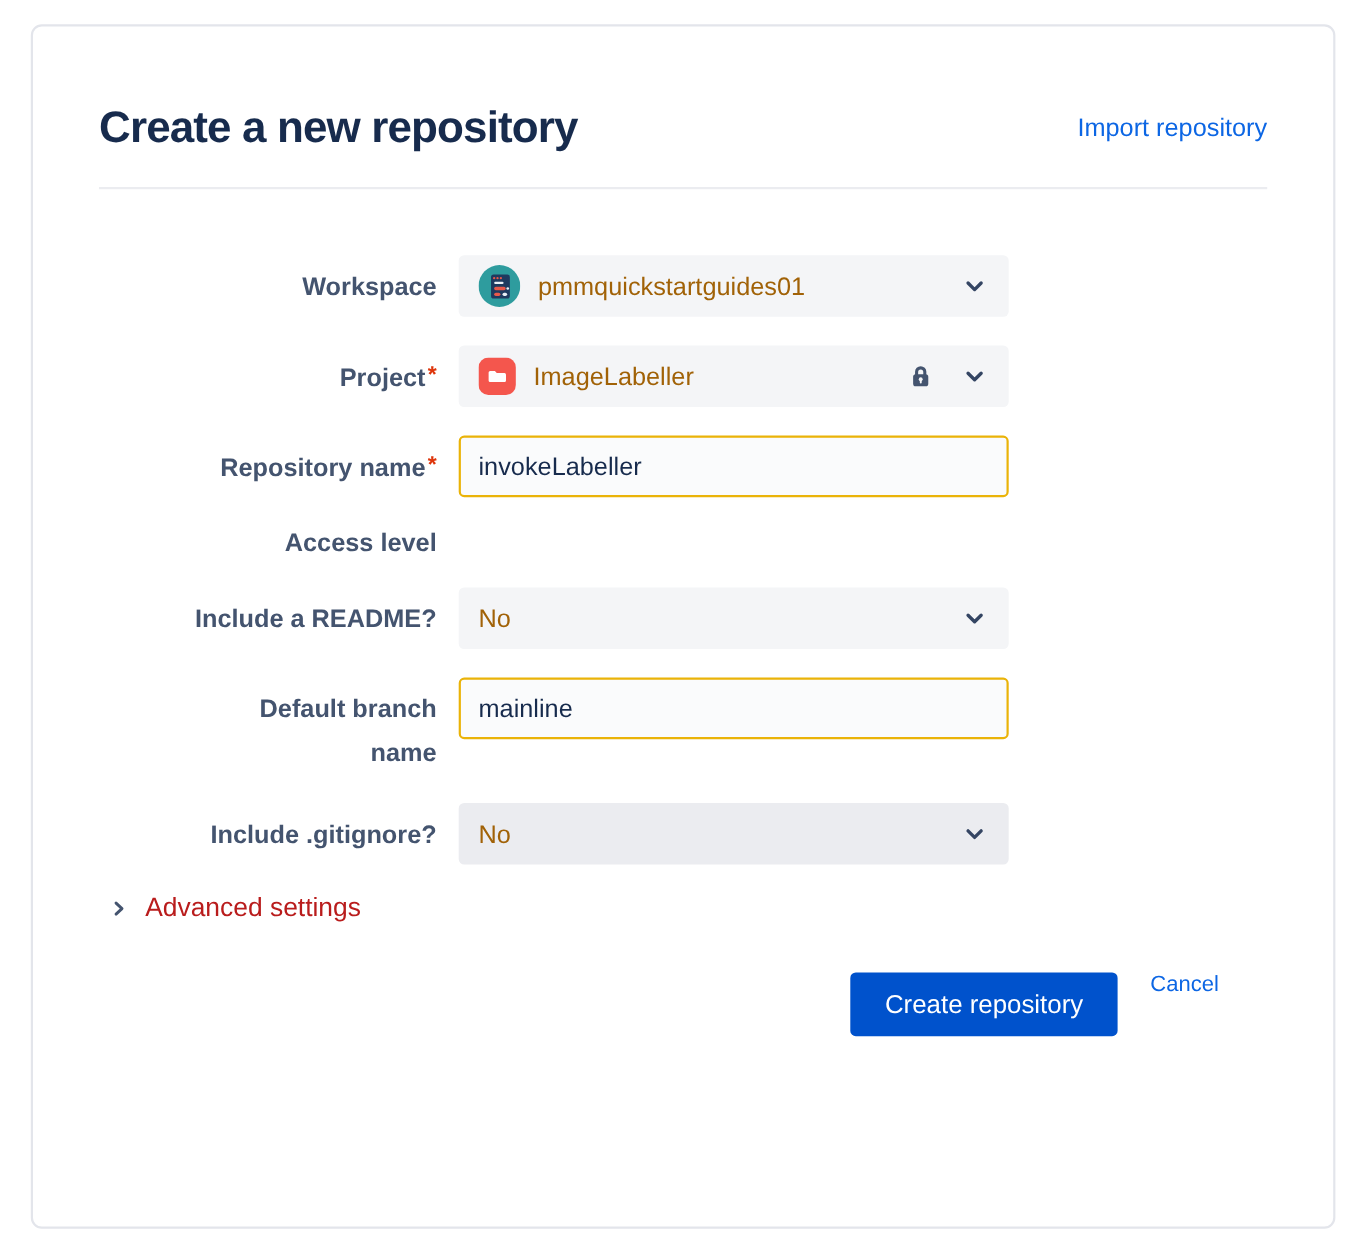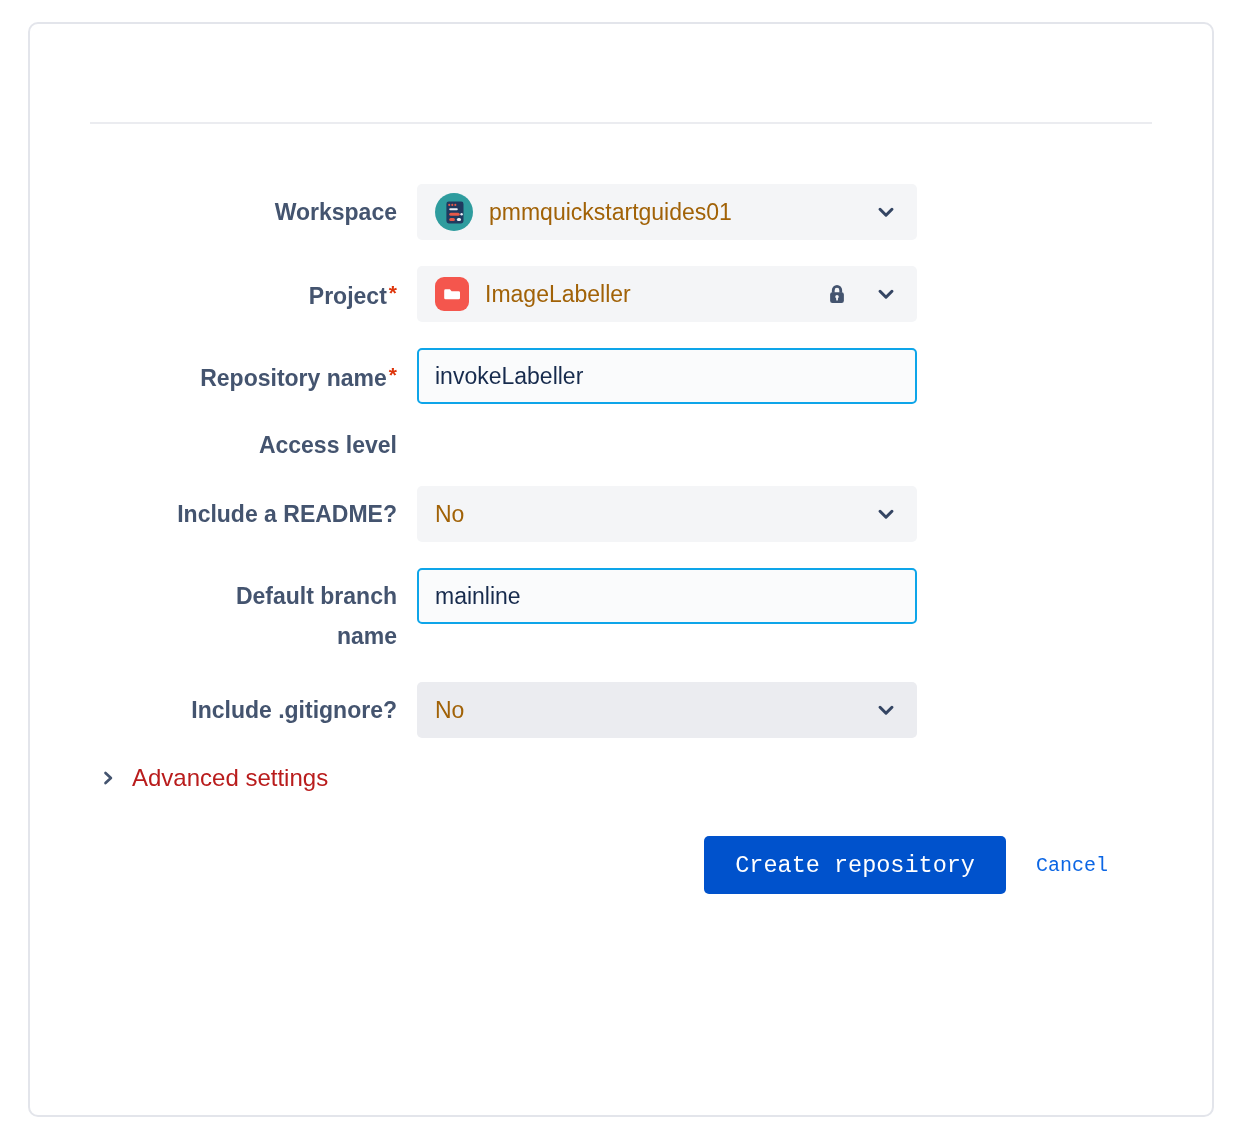--- a/index.html
+++ b/index.html
@@ -37,21 +37,21 @@
   }
   .dropdown.darker{background:#EBECF0;}
   .dd-value{font-size:23px;color:#a16207;}
   .dd-chevron{margin-left:auto;display:flex;align-items:center;}
   .dd-icon{display:flex;align-items:center;margin-right:16px;}
   .lock-wrap{margin-left:auto;display:flex;align-items:center;}
   .lock-wrap + .dd-chevron{margin-left:22px;}
   
   .text-input{
     width:100%;height:56px;box-sizing:border-box;background:#FAFBFC;
-    border:2px solid #0ea5e9;border-radius:5px;padding:0 16px;
+    border:2px solid #eab308;border-radius:5px;padding:0 16px;
     font-size:23px;color:#172B4D;font-family:inherit;outline:none;
   }
   
   .row-access{align-items:flex-start;}
   .row-access .label{line-height:30px;}
   .row-access .field-col{width:680px;}
   .checkbox-line{display:flex;align-items:center;}
   .checkbox{
     width:27px;height:27px;background:#EBECF0;border-radius:7px;
     display:flex;align-items:center;justify-content:center;cursor:default;flex-shrink:0;
@@ -65,32 +65,36 @@
   .row-branch .label{padding-top:8px;}
   .row-branch .label span{display:inline-block;max-width:225px;}
   
   .advanced{
     display:flex;align-items:center;margin:18px 0 0 8px;cursor:pointer;
     width:fit-content;
   }
   .advanced .adv-chevron{display:flex;align-items:center;margin-right:14px;}
   .advanced .adv-label{color:#b91c1c;font-size:24px;font-weight:500;}
   
-  .actions{display:flex;align-items:center;justify-content:flex-end;margin:44px 44px 0 0;font-family:Liberation Mono, monospace;}
+  .actions{display:flex;justify-content:flex-end;margin:44px 44px 0 0;}
   .primary-btn{
     background:#0052CC;color:#fff;border:none;border-radius:5px;height:58px;
     padding:0 31px;font-size:23.5px;font-weight:500;font-family:inherit;cursor:pointer;
   }
   .cancel-link{margin-left:30px;font-size:20px;}
 </style>
 </head>
 <body>
 
 <div class="card">
 
+  <div class="header">
+    <h1 class="title">Create a new repository</h1>
+    <a class="link">Import repository</a>
+  </div>
 
   <hr class="divider">
 
   <div class="form">
 
     <div class="form-row">
       <div class="label"><span>Workspace</span></div>
       <div class="field-col">
         <div class="dropdown">
           <span class="dd-icon">

